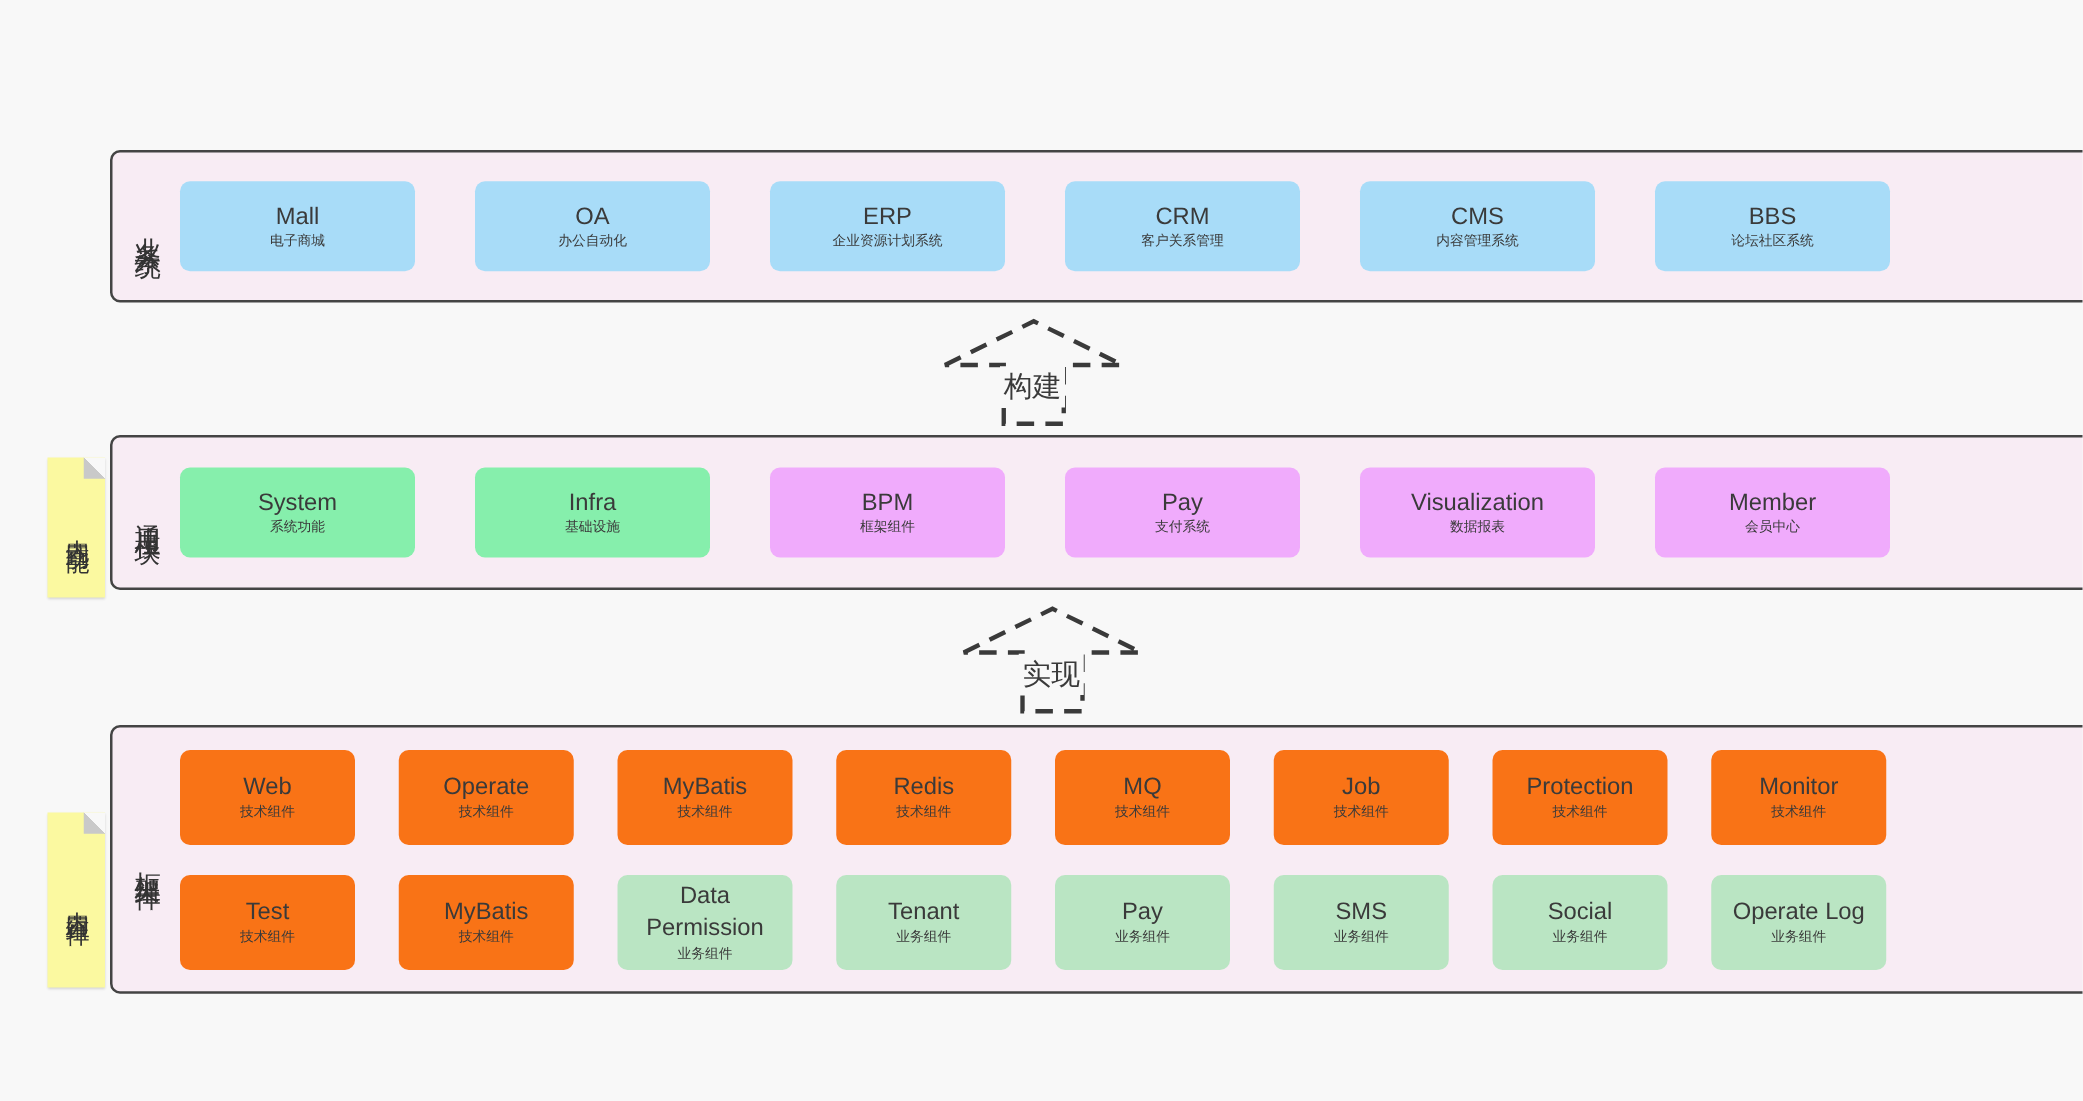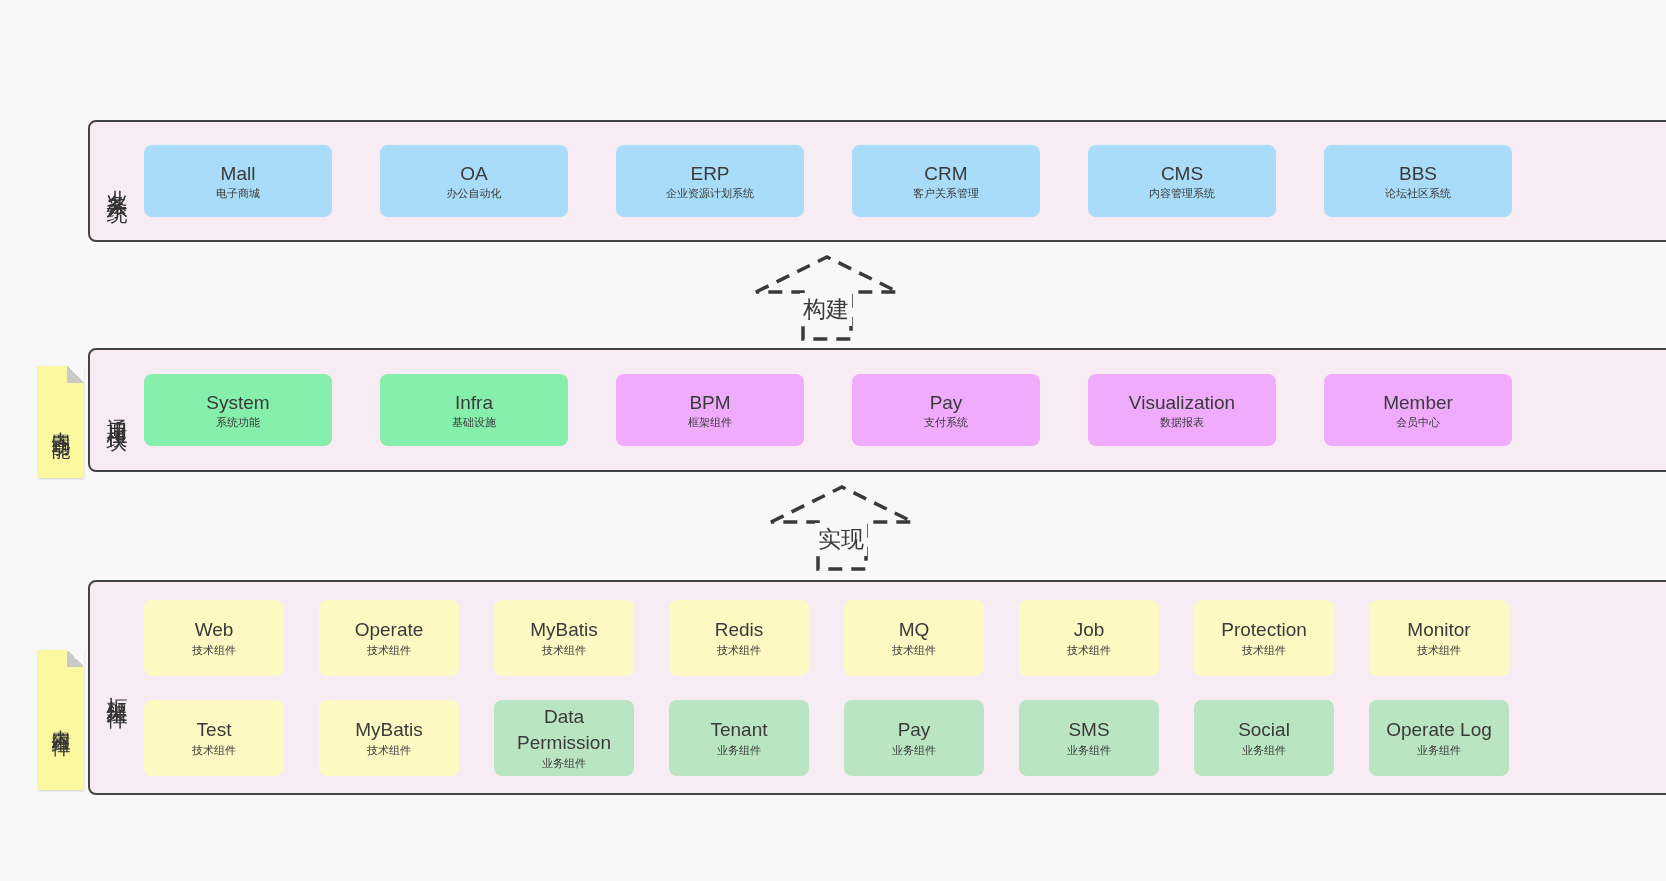--- a/index.html
+++ b/index.html
@@ -29,21 +29,21 @@
     text-align:center;box-sizing:border-box;padding:4px 6px;
   }
   .boxes .box{width:188px;height:72px;}
   .row .box{width:140px;height:76px;}
   .box .t{font-size:19px;line-height:1.35;}
   .box .s{font-size:11px;line-height:1.35;}
 
   .c-blue{background:#a8dcf8;}
   .c-red{background:#86efac;}
   .c-pink{background:#f0abfc;}
-  .c-green{background:#fef9c3;}
+  .c-green{background:#f97316;}
   .c-lgreen{background:#bae5c3;}
 
   .sticky{
     position:absolute;width:46px;background:#fbf9a0;
     display:flex;align-items:center;justify-content:center;
     writing-mode:vertical-rl;text-orientation:upright;
     font-size:19px;letter-spacing:3px;color:#333;z-index:0;
     box-shadow:0 1px 2px rgba(0,0,0,0.15);
   }
   .sticky1{left:38px;top:366px;height:112px;}

